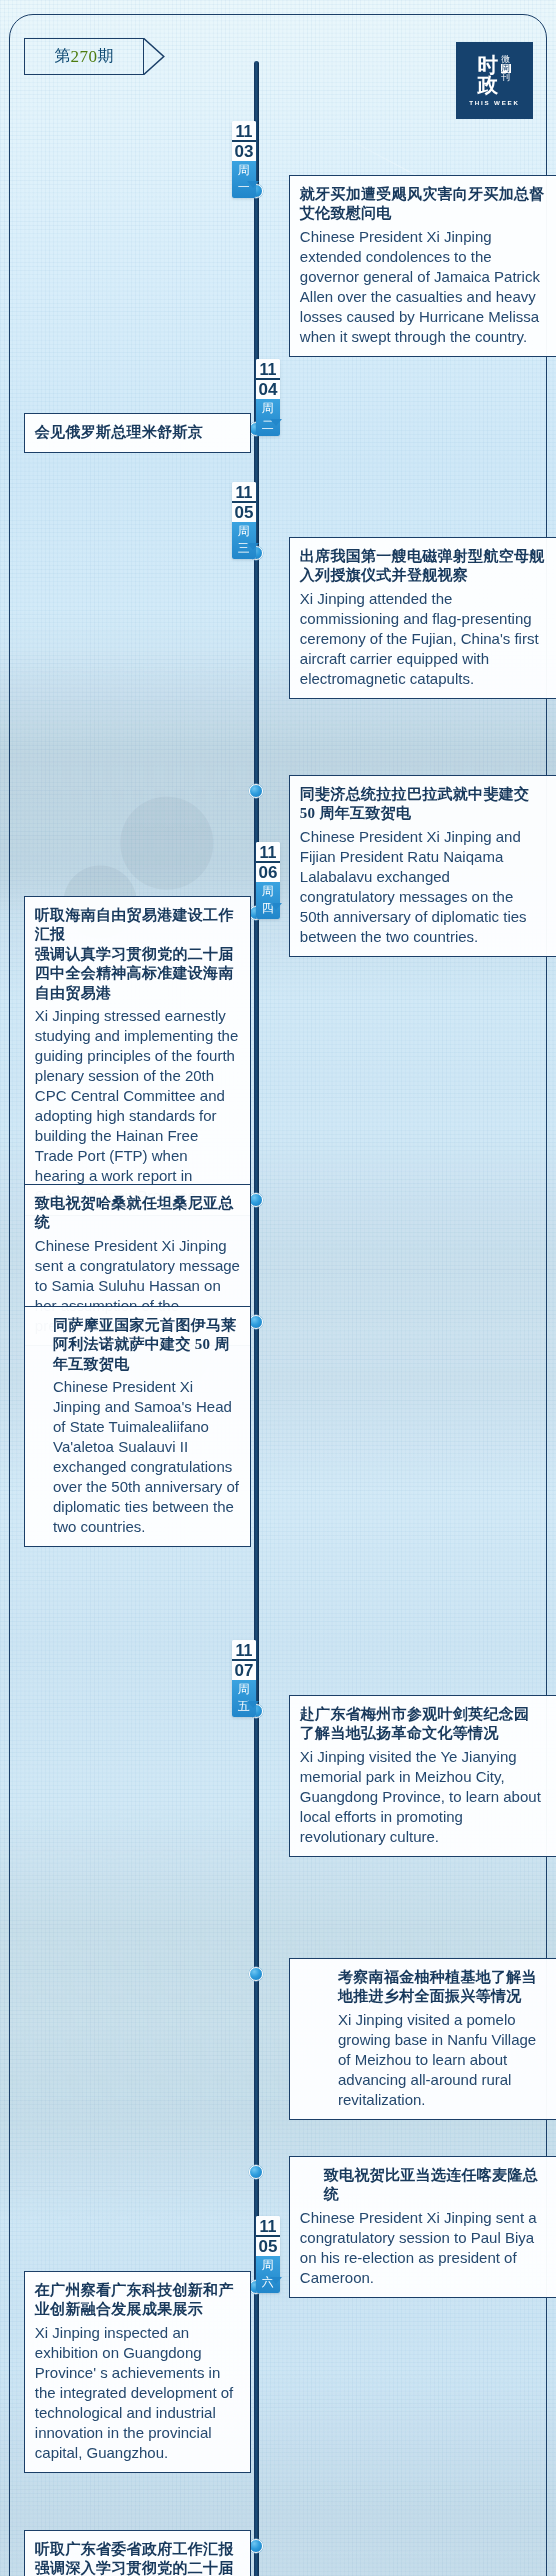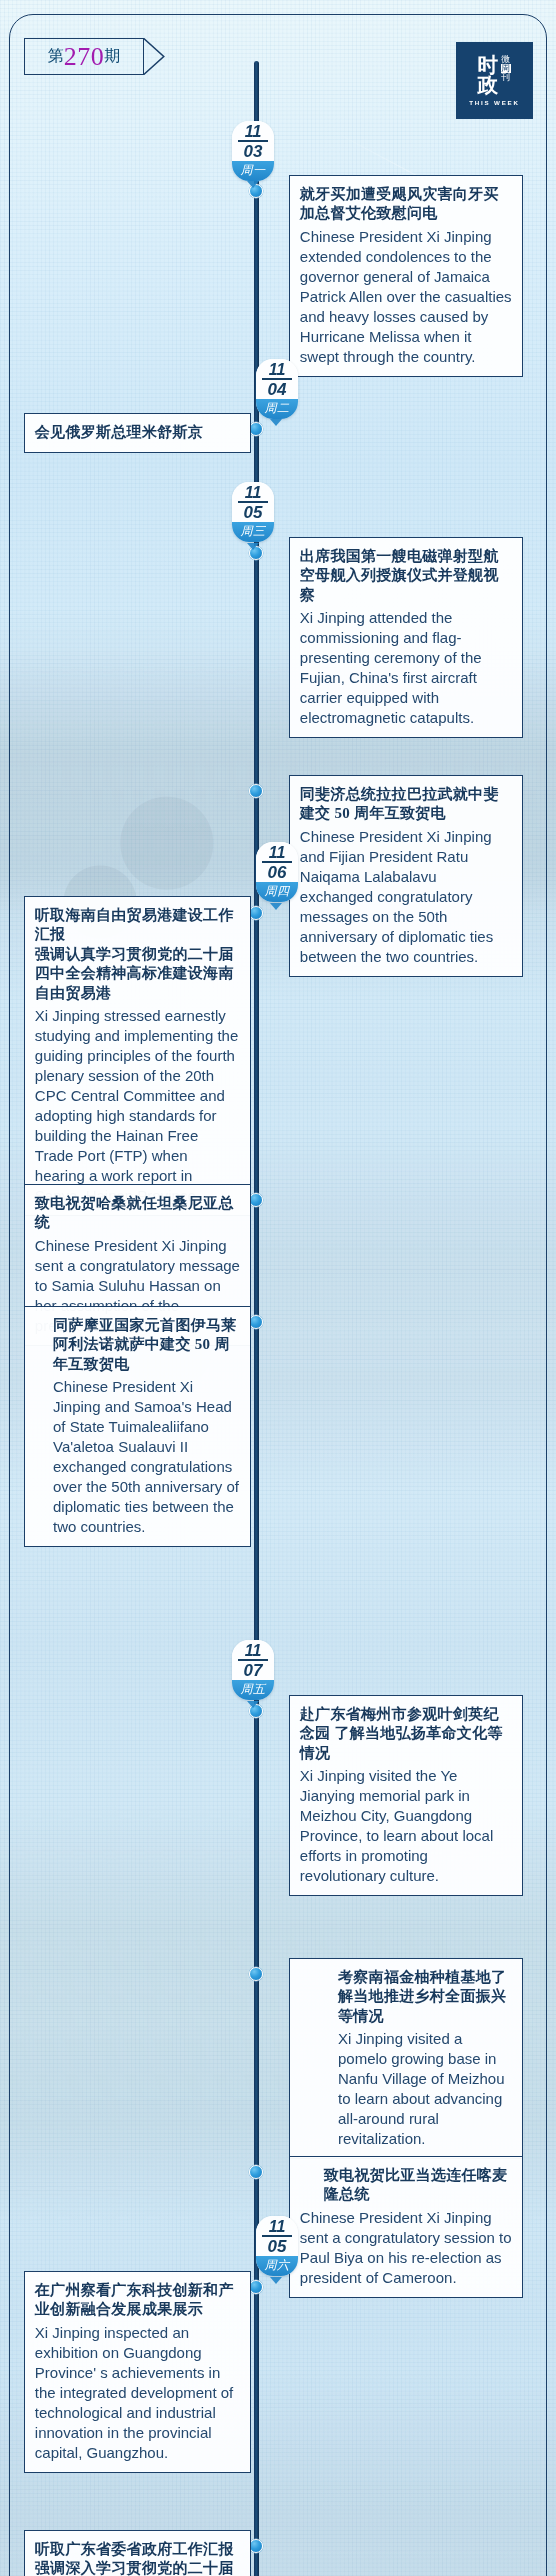--- a/index.html
+++ b/index.html
@@ -85,21 +85,21 @@
     content: ""; position: absolute; right: -20.6px; top: -1.5px;
     width: 0; height: 0;
     border-top: 20px solid transparent;
     border-bottom: 20px solid transparent;
     border-left: 20.6px solid transparent;
   }
   #issue-arrow {
     position: absolute; left: 143px; top: 38px;
     width: 23px; height: 37px;
   }
-  #issue-badge .num { font-size: 26px; letter-spacing: 0.5px; font-weight: 400; color:#a21caf; }
+  #issue-badge .num { font-size: 17px; letter-spacing: 0.5px; font-weight: 400; color:#4d7c0f; }
   #issue-badge .cn  { font-size: 16px; color:#0f4a73; }
 
   
   #logo {
     position: absolute; left: 456px; top: 42px;
     width: 77px; height: 77px;
     background: #16426e;
     display: flex; flex-direction: column;
     align-items: center; justify-content: center;
     color: #fff;
@@ -126,26 +126,25 @@
     position: absolute; left: 249px;
     width: 14.4px; height: 14.4px; border-radius: 50%;
     background: radial-gradient(circle at 35% 30%, #6fc6f2 0%, #2f9ede 45%, #1577bd 100%);
     border: 1.5px solid #ffffff;
     box-shadow: 0 0 0 0.5px #7fb7da;
   }
 
   
   .datechip {
     position: absolute;
-    width: 42px;
-    border-radius: 17px;
+    width: 24px;
+    border-radius: 2px;
     overflow: hidden;
     box-shadow: 0 1px 2.6px rgba(20,60,95,.18);
     background: #fdfefe;
-    font-style: italic;
   }
   .datechip .dc-top {
     background: #fdfeff;
     padding: 2.6px 0 1.5px;
     text-align: center;
   }
   .datechip .dc-mo {
     font-size: 16px; font-weight: 700; color: #153f63; line-height: .95;
     font-family: "Liberation Sans", sans-serif;
   }
@@ -171,21 +170,21 @@
   }
 
   
   .card {
     position: absolute;
     border: 1px solid #1b3f68;
     background: rgba(253,254,255,.97);
     padding: 8.8px 9.8px 9.3px;
   }
   .card.left  { left: 24px;  width: 227px; }
-  .card.right { left: 289px; width: 234px; }
+  .card.right { left: 289px; width: 268px; }
   .card .cn {
     font-family: "Liberation Serif", "DejaVu Serif", serif;
     font-size: 15px;
     line-height: 1.30;
     color: #18395c;
     font-weight: 700;
     letter-spacing: 0.3px;
   }
   .card .en {
     margin-top: 3.1px;

